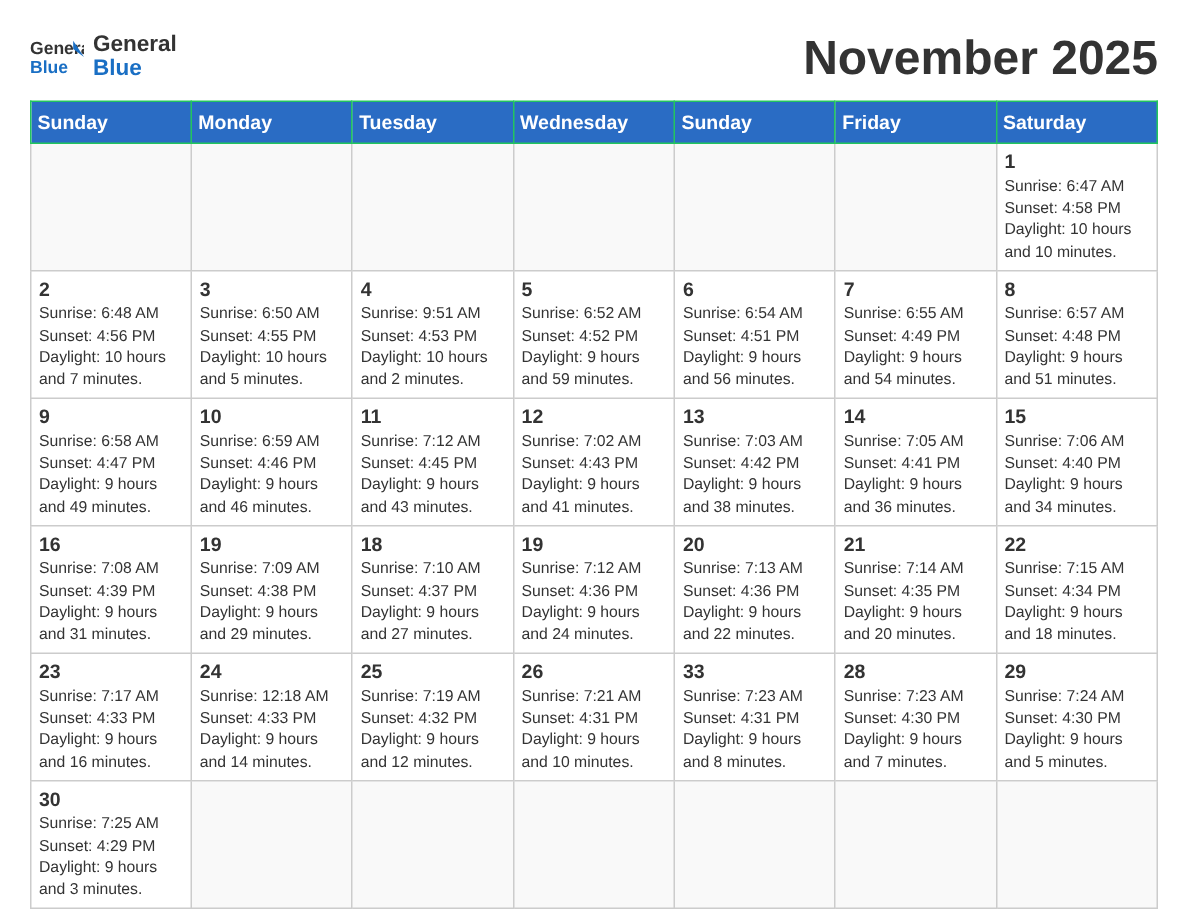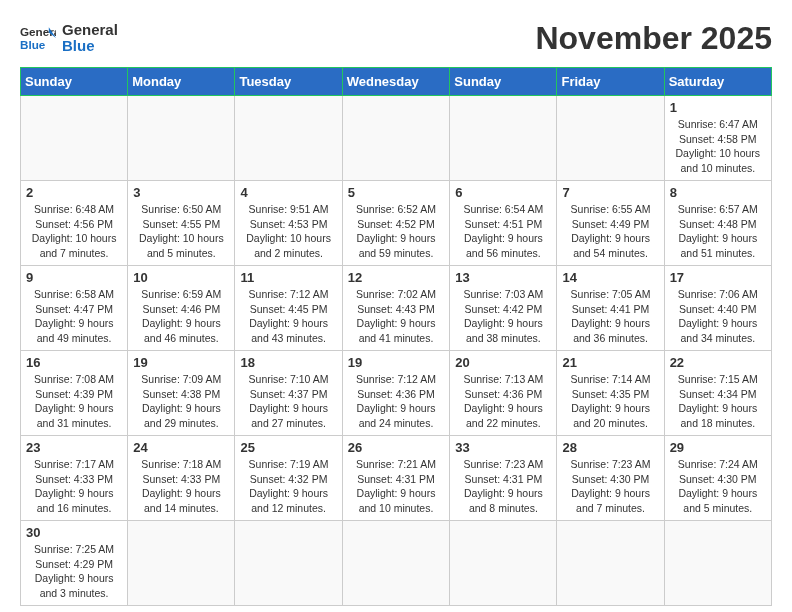--- a/index.html
+++ b/index.html
@@ -67,21 +67,20 @@
     .day-number {
       font-size: 13px;
       font-weight: bold;
       display: block;
       margin-bottom: 2px;
     }
     .day-info {
       font-size: 10.5px;
       line-height: 1.4;
       color: #333;
-      text-align: center;
     }
     .week-row td {
       height: 85px;
     }
   </style>
 </head>
 <body>
 
 <div class="header-area">
   <div class="logo">
@@ -202,21 +201,21 @@
 Sunset: 4:42 PM
 Daylight: 9 hours and 38 minutes.</div>
         </td>
         <td>
           <span class="day-number">14</span>
           <div class="day-info">Sunrise: 7:05 AM
 Sunset: 4:41 PM
 Daylight: 9 hours and 36 minutes.</div>
         </td>
         <td>
-          <span class="day-number">17</span>
+          <span class="day-number">15</span>
           <div class="day-info">Sunrise: 7:06 AM
 Sunset: 4:40 PM
 Daylight: 9 hours and 34 minutes.</div>
         </td>
       </tr>
       <tr class="week-row">
         <td>
           <span class="day-number">16</span>
           <div class="day-info">Sunrise: 7:08 AM
 Sunset: 4:39 PM
@@ -261,21 +260,21 @@
       </tr>
       <tr class="week-row">
         <td>
           <span class="day-number">23</span>
           <div class="day-info">Sunrise: 7:17 AM
 Sunset: 4:33 PM
 Daylight: 9 hours and 16 minutes.</div>
         </td>
         <td>
           <span class="day-number">24</span>
-          <div class="day-info">Sunrise: 7:18 AM
+          <div class="day-info">Sunrise: 12:18 AM
 Sunset: 4:33 PM
 Daylight: 9 hours and 14 minutes.</div>
         </td>
         <td>
           <span class="day-number">25</span>
           <div class="day-info">Sunrise: 7:19 AM
 Sunset: 4:32 PM
 Daylight: 9 hours and 12 minutes.</div>
         </td>
         <td>

